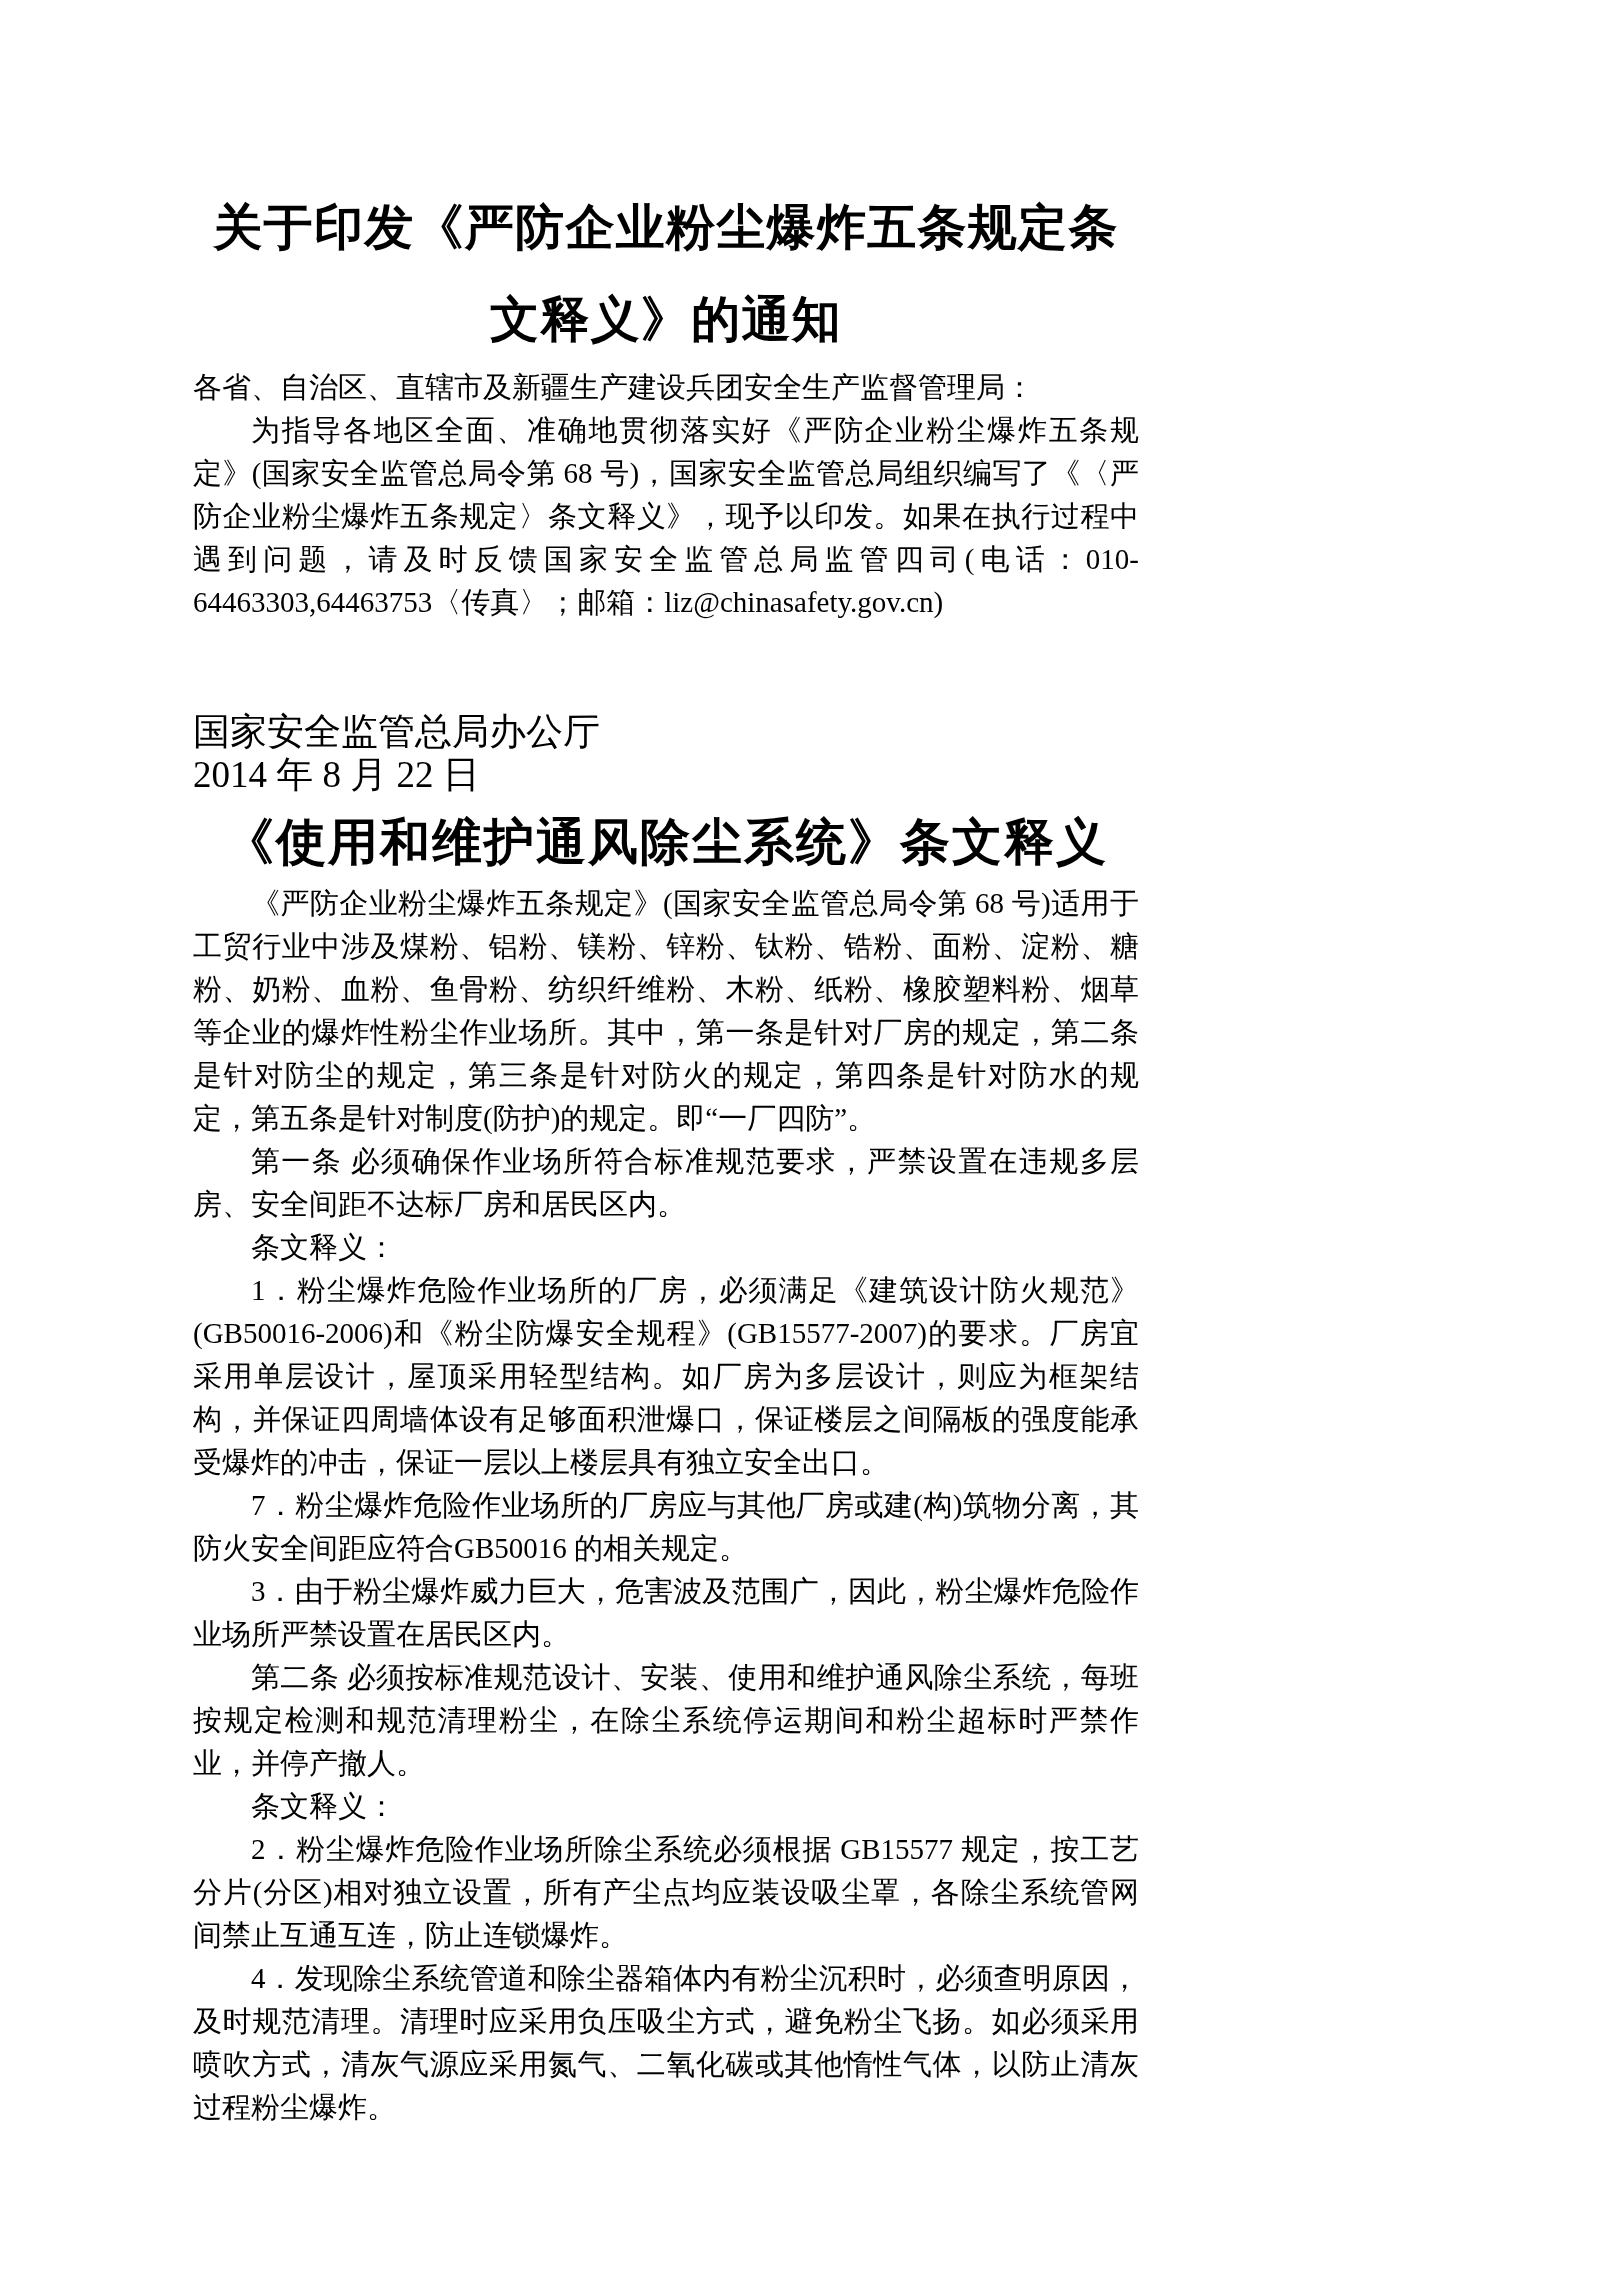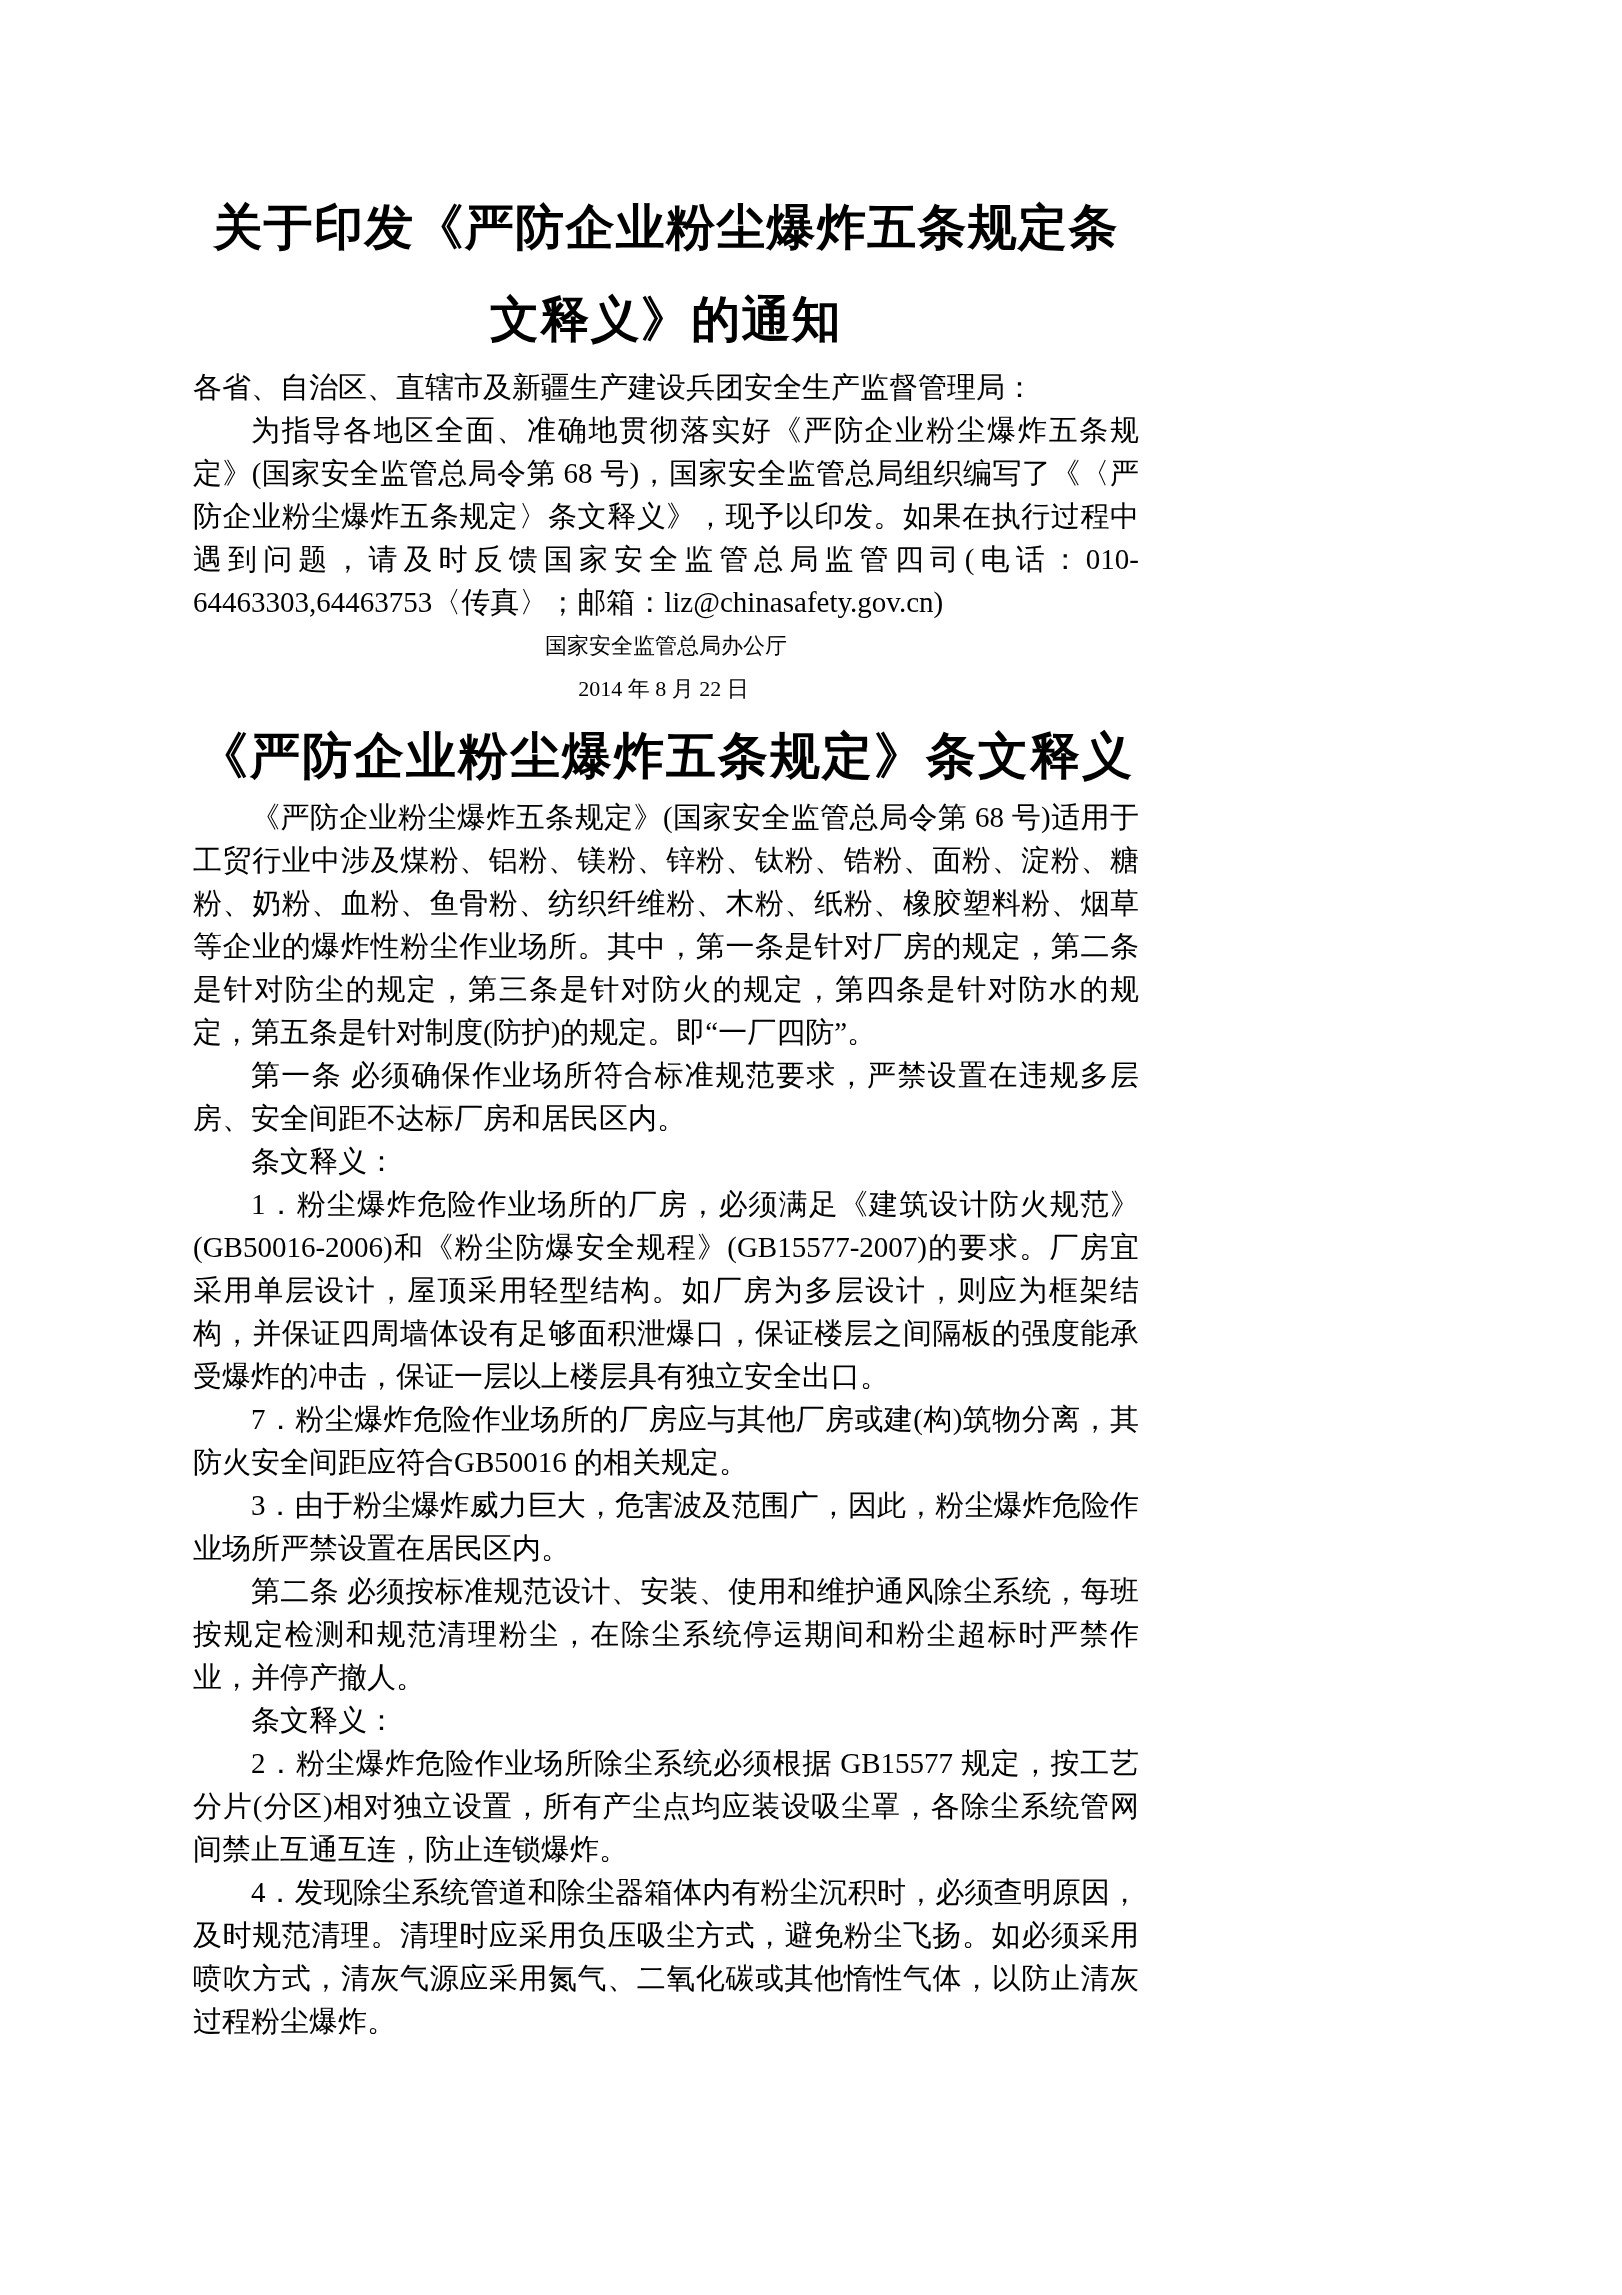--- a/index.html
+++ b/index.html
@@ -24,22 +24,23 @@
   .para {
     margin: 0;
     font-size: 29px;
     line-height: 43px;
     text-align: justify;
     text-justify: inter-ideograph;
     overflow-wrap: break-word;
   }
   .indent { text-indent: 58px; }
   .signature {
-    text-align: center;
-    font-size: 22px;
+    margin-top: 86px;
+    text-align: left;
+    font-size: 37px;
     line-height: 43px;
   }
   .signature p { margin: 0; }
   .sig-date { padding-right: 5.2px; }
   .doc-subtitle {
     margin: 6.5px 0 0 0;
     font-size: 50px;
     font-weight: bold;
     line-height: 79px;
     letter-spacing: 2px;
@@ -55,21 +56,21 @@
 
   <p class="para">各省、自治区、直辖市及新疆生产建设兵团安全生产监督管理局：</p>
 
   <p class="para indent">为指导各地区全面、准确地贯彻落实好《严防企业粉尘爆炸五条规定》(国家安全监管总局令第 68 号)，国家安全监管总局组织编写了《〈严防企业粉尘爆炸五条规定〉条文释义》，现予以印发。如果在执行过程中遇到问题，请及时反馈国家安全监管总局监管四司(电话：010-64463303,64463753〈传真〉；邮箱：liz@chinasafety.gov.cn)</p>
 
   <div class="signature">
     <p class="sig-org">国家安全监管总局办公厅</p>
     <p class="sig-date">2014 年 8 月 22 日</p>
   </div>
 
-  <h2 class="doc-subtitle">《严防企业粉尘爆炸五条规定》条文释义</h2>
+  <h2 class="doc-subtitle">《使用和维护通风除尘系统》条文释义</h2>
 
   <p class="para indent"><span>《严防企业粉尘爆炸五条规定》(国家安全监管总局令第 68 号)适用于工贸行业中涉及煤粉、铝粉、镁粉、锌粉、钛粉、锆粉、面粉、淀粉、糖粉、奶粉、血粉、鱼骨粉、纺织纤维粉、木粉、纸粉、橡胶塑料粉、烟草等企业的爆炸性粉尘作业场所。其中，第一条是针对厂房的规定，第二条是针对防尘的规定，第三条是针对防火的规定，第四条是针对防水的规定，第五条是针对制度(防护)的规定。</span><span style="color: #000000;">即“一厂四防”。</span></p>
 
   <p class="para indent">第一条 必须确保作业场所符合标准规范要求，严禁设置在违规多层房、安全间距不达标厂房和居民区内。</p>
 
   <p class="para indent">条文释义：</p>
 
   <p class="para indent">1．粉尘爆炸危险作业场所的厂房，必须满足《建筑设计防火规范》(GB50016-2006)和《粉尘防爆安全规程》(GB15577-2007)的要求。厂房宜采用单层设计，屋顶采用轻型结构。如厂房为多层设计，则应为框架结构，并保证四周墙体设有足够面积泄爆口，保证楼层之间隔板的强度能承受爆炸的冲击，保证一层以上楼层具有独立安全出口。</p>
 
   <p class="para indent">7．粉尘爆炸危险作业场所的厂房应与其他厂房或建(构)筑物分离，其防火安全间距应符合GB50016 的相关规定。</p>

